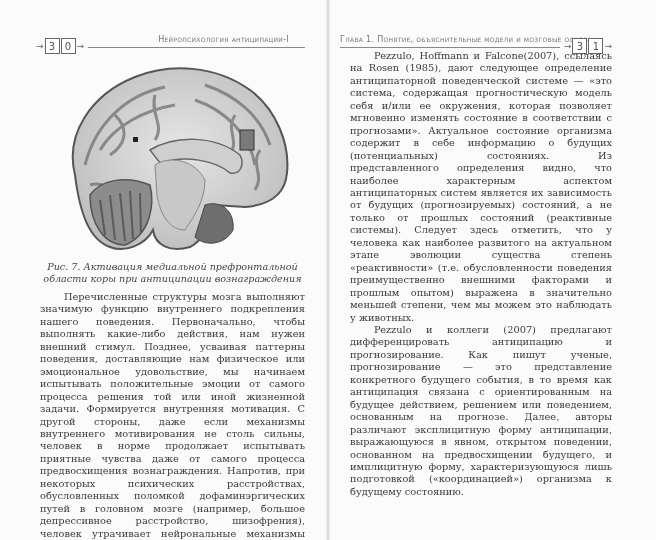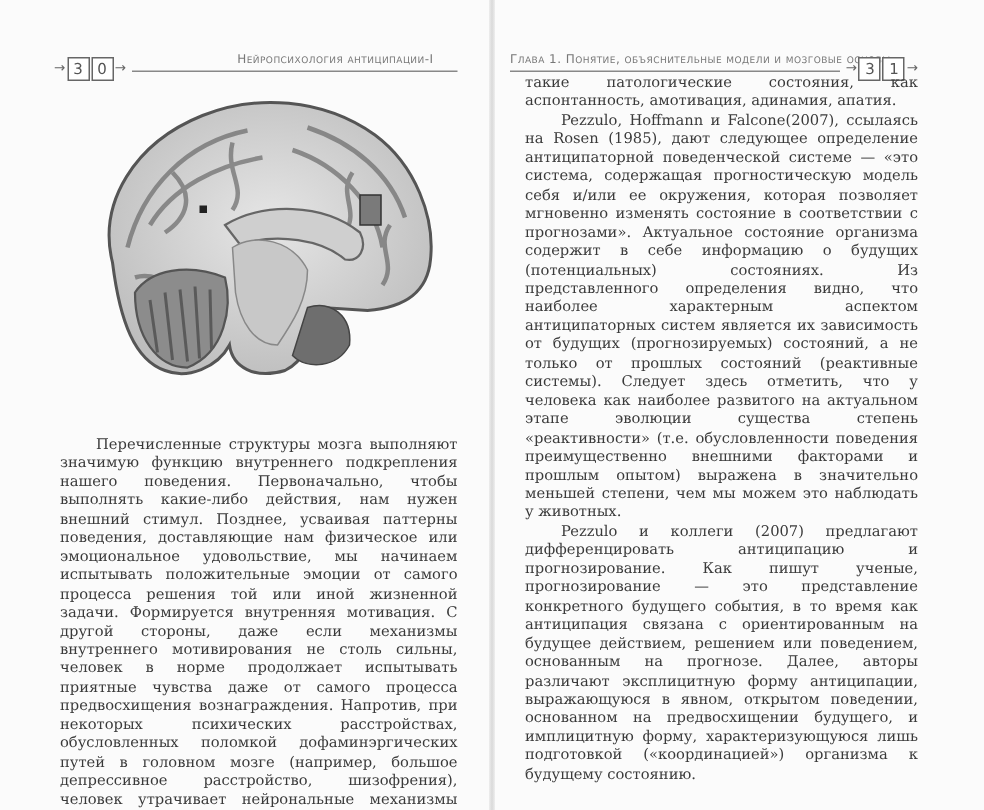--- a/index.html
+++ b/index.html
@@ -66,37 +66,37 @@
       <path d="M95,95 C120,80 160,80 185,100 C190,110 185,120 175,118 C160,105 130,100 105,108 Z" fill="#cfcfcf" stroke="#666" stroke-width="1.5"></path>
       <path d="M100,110 C115,100 140,105 150,125 C150,145 140,160 130,175 C115,175 105,160 102,140 Z" fill="#c8c8c8" stroke="#888" stroke-width="1"></path>
       <path d="M35,140 C45,125 70,120 95,130 C100,150 95,180 70,190 C50,190 35,170 35,140 Z" fill="#8c8c8c" stroke="#555" stroke-width="1.5"></path>
       <path d="M45,145 L50,180 M55,140 L60,185 M65,138 L70,186 M75,136 L78,184 M85,138 L86,178" stroke="#5a5a5a" stroke-width="2"></path>
       <path d="M150,150 C165,145 180,155 178,175 C170,190 150,192 140,182 Z" fill="#6e6e6e" stroke="#444" stroke-width="1"></path>
       <rect x="185" y="75" width="14" height="20" fill="#7a7a7a" stroke="#333" stroke-width="1"></rect>
       <rect x="78" y="82" width="5" height="5" fill="#222"></rect>
     </svg>
   </div>
 
+  <div class="caption">Рис. 7. Активация медиальной префронтальной области коры при антиципации вознаграждения</div>
 
   <div class="body-text">
     <p class="ind">Перечисленные структуры мозга выполняют значимую функцию внутреннего подкрепления нашего поведения. Первоначально, чтобы выполнять какие-либо действия, нам нужен внешний стимул. Позднее, усваивая паттерны поведения, доставляющие нам физическое или эмоциональное удовольствие, мы начинаем испытывать положительные эмоции от самого процесса решения той или иной жизненной задачи. Формируется внутренняя мотивация. С другой стороны, даже если механизмы внутреннего мотивирования не столь сильны, человек в норме продолжает испытывать приятные чувства даже от самого процесса предвосхищения вознаграждения. Напротив, при некоторых психических расстройствах, обусловленных поломкой дофаминэргических путей в головном мозге (например, большое депрессивное расстройство, шизофрения), человек утрачивает нейрональные механизмы внутреннего подкрепления поведения и антиципации вознаграждения. Возникают</p>
   </div>
 </div>
 
 <div class="page right">
   <div class="header">
     <div class="running">Глава 1. Понятие, объяснительные модели и мозговые основы</div>
     <div class="hline"></div>
     <div class="pnum">
       <span class="arrow">→</span>
       <span class="digit">3</span>
       <span class="digit">1</span>
       <span class="arrow">→</span>
     </div>
   </div>
 
   <div class="body-text">
-    <p>такие патологические состояния, как аспонтанность, амотивация, адинамия, апатия.</p>
     <p class="ind"><span>Pezzulo, Hoffmann и Falcone(2007), ссылаясь на Rosen (1985), дают следующее определение </span><span class="it">антиципаторной поведенческой системе</span><span> — «это система, содержащая прогностическую модель себя и/или ее окружения, которая позволяет мгновенно изменять состояние в соответствии с прогнозами». Актуальное состояние организма содержит в себе информацию о будущих (потенциальных) состояниях. Из представленного определения видно, что наиболее характерным аспектом антиципаторных систем является их зависимость от будущих (прогнозируемых) состояний, а не только от прошлых состояний (реактивные системы). Следует здесь отметить, что у человека как наиболее развитого на актуальном этапе эволюции существа степень «реактивности» (т.е. обусловленности поведения преимущественно внешними факторами и прошлым опытом) выражена в значительно меньшей степени, чем мы можем это наблюдать у животных.</span></p>
     <p class="ind"><span>Pezzulo и коллеги (2007) предлагают дифференцировать антиципацию и прогнозирование. Как пишут ученые, прогнозирование — это представление конкретного будущего события, в то время как антиципация связана с ориентированным на будущее действием, решением или поведением, основанным на прогнозе. Далее, авторы различают </span><span class="it">эксплицитную форму</span><span> антиципации, выражающуюся в явном, открытом поведении, основанном на предвосхищении будущего, и </span><span class="it">имплицитную форму</span><span>, характеризующуюся лишь подготовкой («координацией») организма к будущему состоянию.</span></p>
 
   </div>
 </div>
 
 </body></html>

